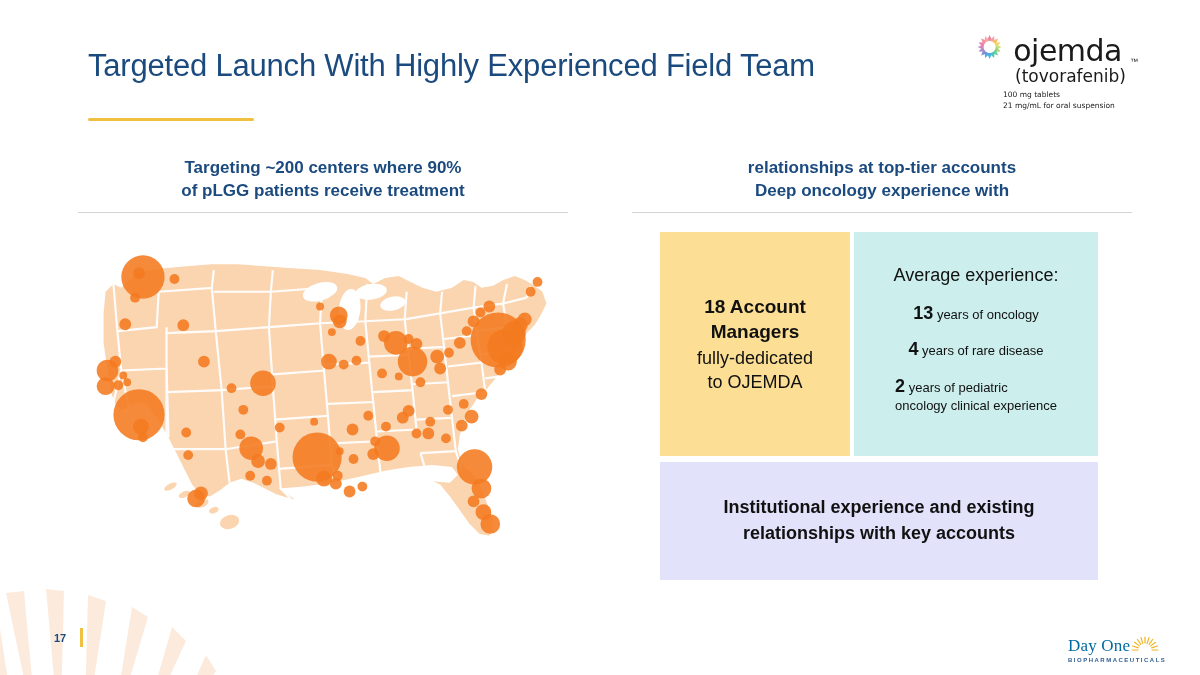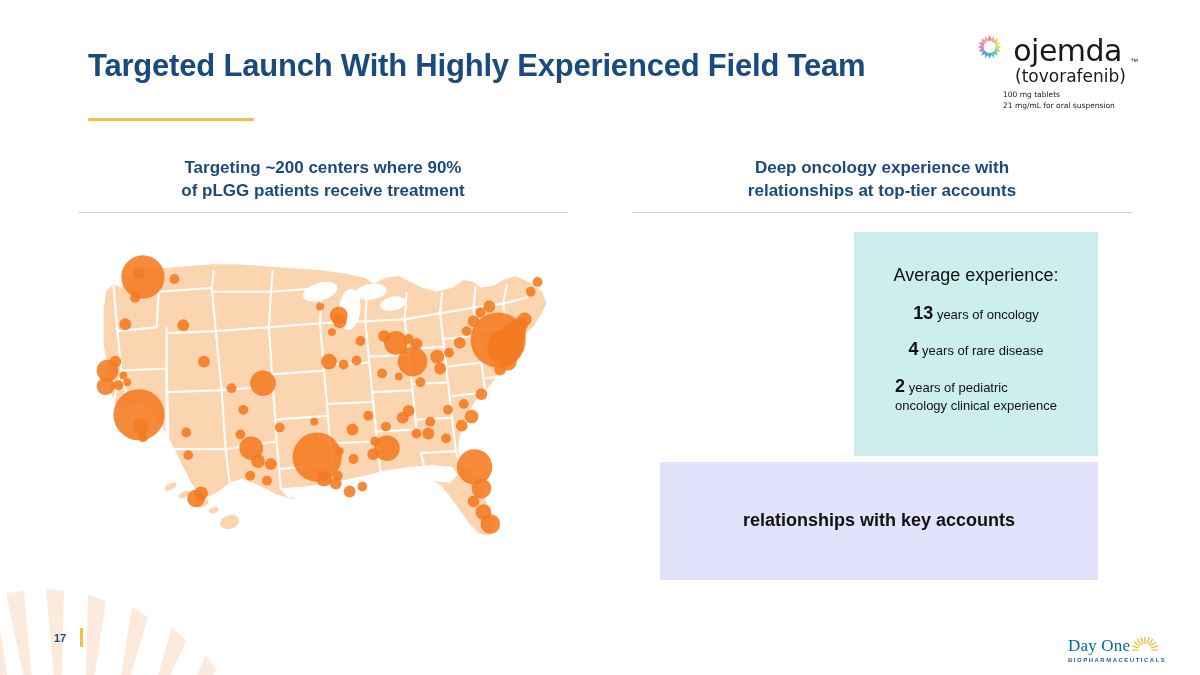--- a/index.html
+++ b/index.html
@@ -13,21 +13,21 @@
     position:relative;
   }
   .slide{position:relative;width:1200px;height:675px;overflow:hidden;}
 
   
   .sunburst{position:absolute;left:-40px;bottom:-70px;width:300px;height:230px;pointer-events:none;}
 
   
   .title{
     position:absolute;left:88px;top:48px;
-    font-size:31px;font-weight:bold;letter-spacing:-0.2px;
+    font-size:31px;font-weight:normal;letter-spacing:-0.2px;
     color:#1b4a7e;white-space:nowrap;
   }
   .title-rule{
     position:absolute;left:88px;top:118px;width:166px;height:3px;
     background:#f0c040;border-radius:2px;
   }
 
   
   .product-logo{position:absolute;right:62px;top:28px;width:165px;}
   .logo-row{display:flex;align-items:flex-end;gap:7px;}
@@ -334,44 +334,55 @@
           <circle cx="470" cy="500" r="10" fill="#f47a1f" fill-opacity="0.88"></circle>
           <circle cx="462" cy="513" r="6" fill="#f47a1f" fill-opacity="0.88"></circle>
           <circle cx="472" cy="524" r="8" fill="#f47a1f" fill-opacity="0.88"></circle>
           <circle cx="479" cy="536" r="10" fill="#f47a1f" fill-opacity="0.88"></circle>
           <circle cx="180" cy="510" r="9" fill="#f47a1f" fill-opacity="0.88"></circle>
         </g>
     </svg>
   </div>
 
   <div class="col-head right">
+    <div>relationships at top-tier accounts</div>
     <div>Deep oncology experience with</div>
-    <div>relationships at top-tier accounts</div>
   </div>
   <div class="col-rule right"></div>
 
+  <div class="box box-yellow">
+    <div class="b1">
+      <div>18 Account</div>
+      <div>Managers</div>
+    </div>
+    <div class="b2">
+      <div>fully-dedicated</div>
+      <div>to OJEMDA</div>
+    </div>
+  </div>
 
   <div class="box box-teal">
     <div class="teal-title">Average experience:</div>
     <div class="stat">
       <span class="num">13</span><span class="txt">&nbsp;</span><span class="txt">years of oncology</span>
     </div>
     <div class="stat">
       <span class="num">4</span><span class="txt">&nbsp;</span><span class="txt">years of rare disease</span>
     </div>
     <div class="stat">
       <div>
         <span class="num">2</span><span class="txt">&nbsp;</span><span class="txt">years of pediatric</span>
       </div>
       <div class="txt">oncology clinical experience</div>
     </div>
   </div>
 
   <div class="box box-lav">
     <div class="lav-text">
+      <div>Institutional experience and existing</div>
       <div>relationships with key accounts</div>
     </div>
   </div>
 
   <div class="page-num">17</div>
   <div class="page-bar"></div>
 
   <div class="dayone">
     <div class="dayone-row">
       <span class="dayone-name">Day One</span>

